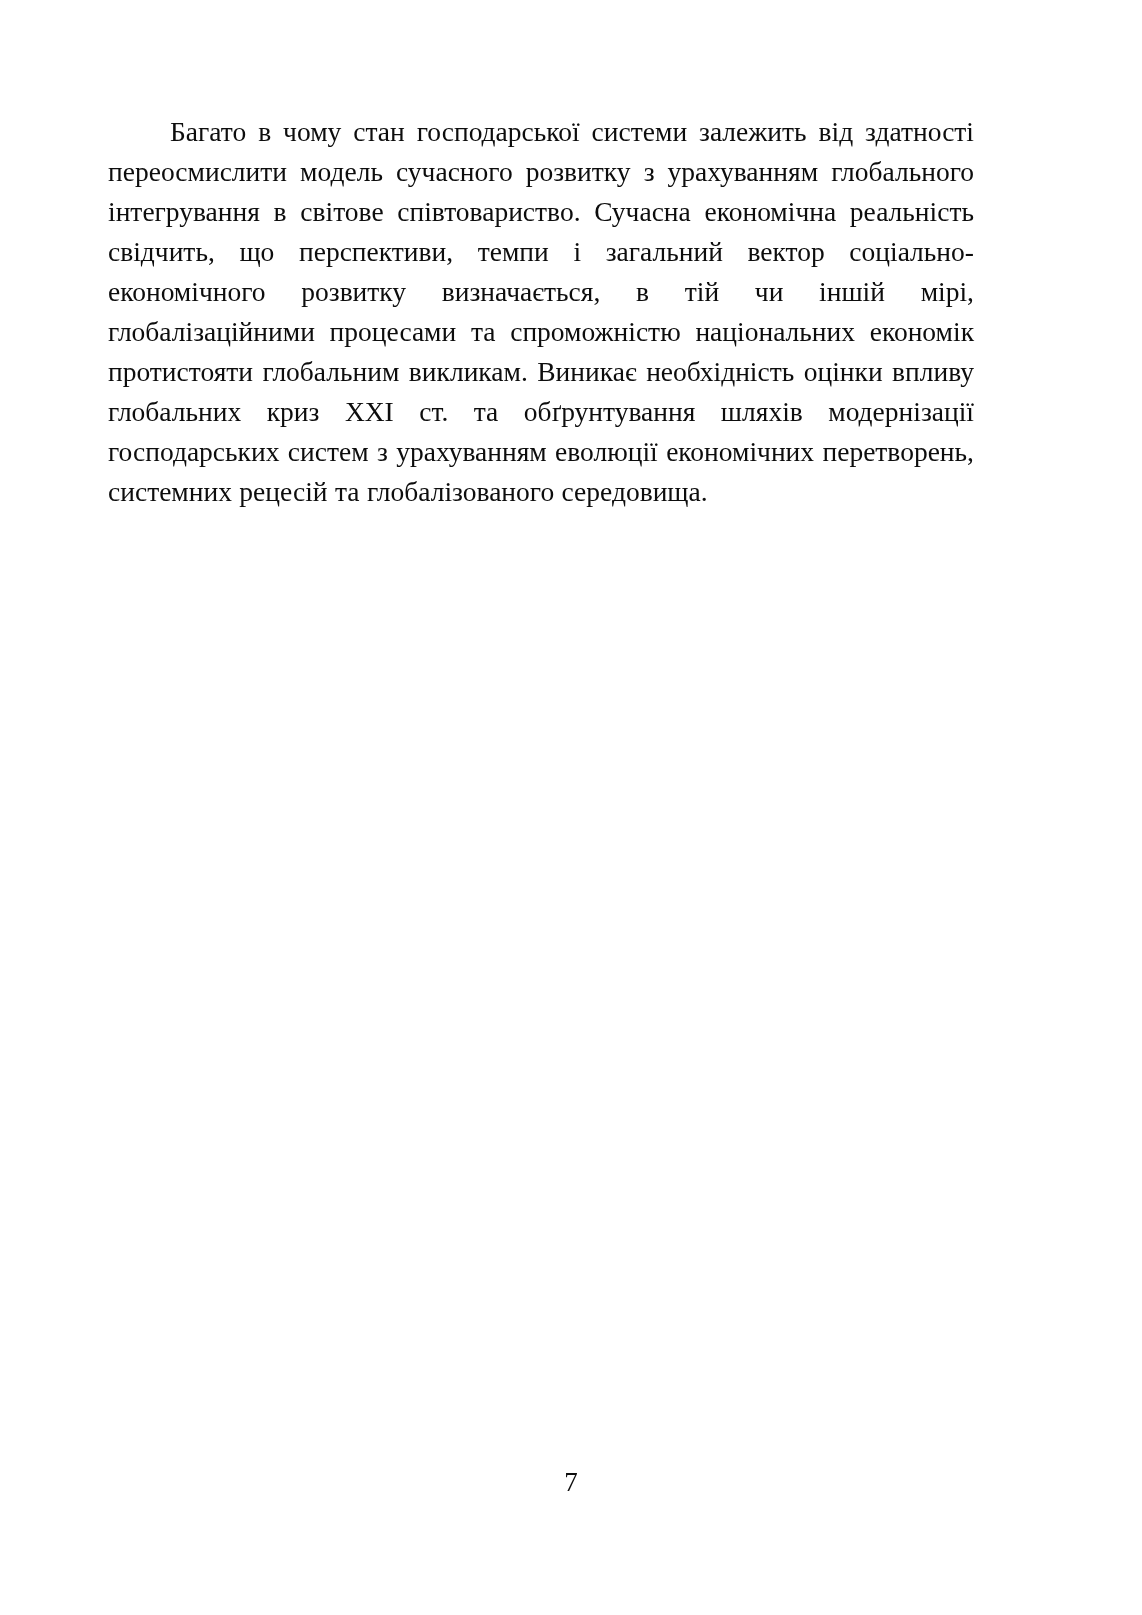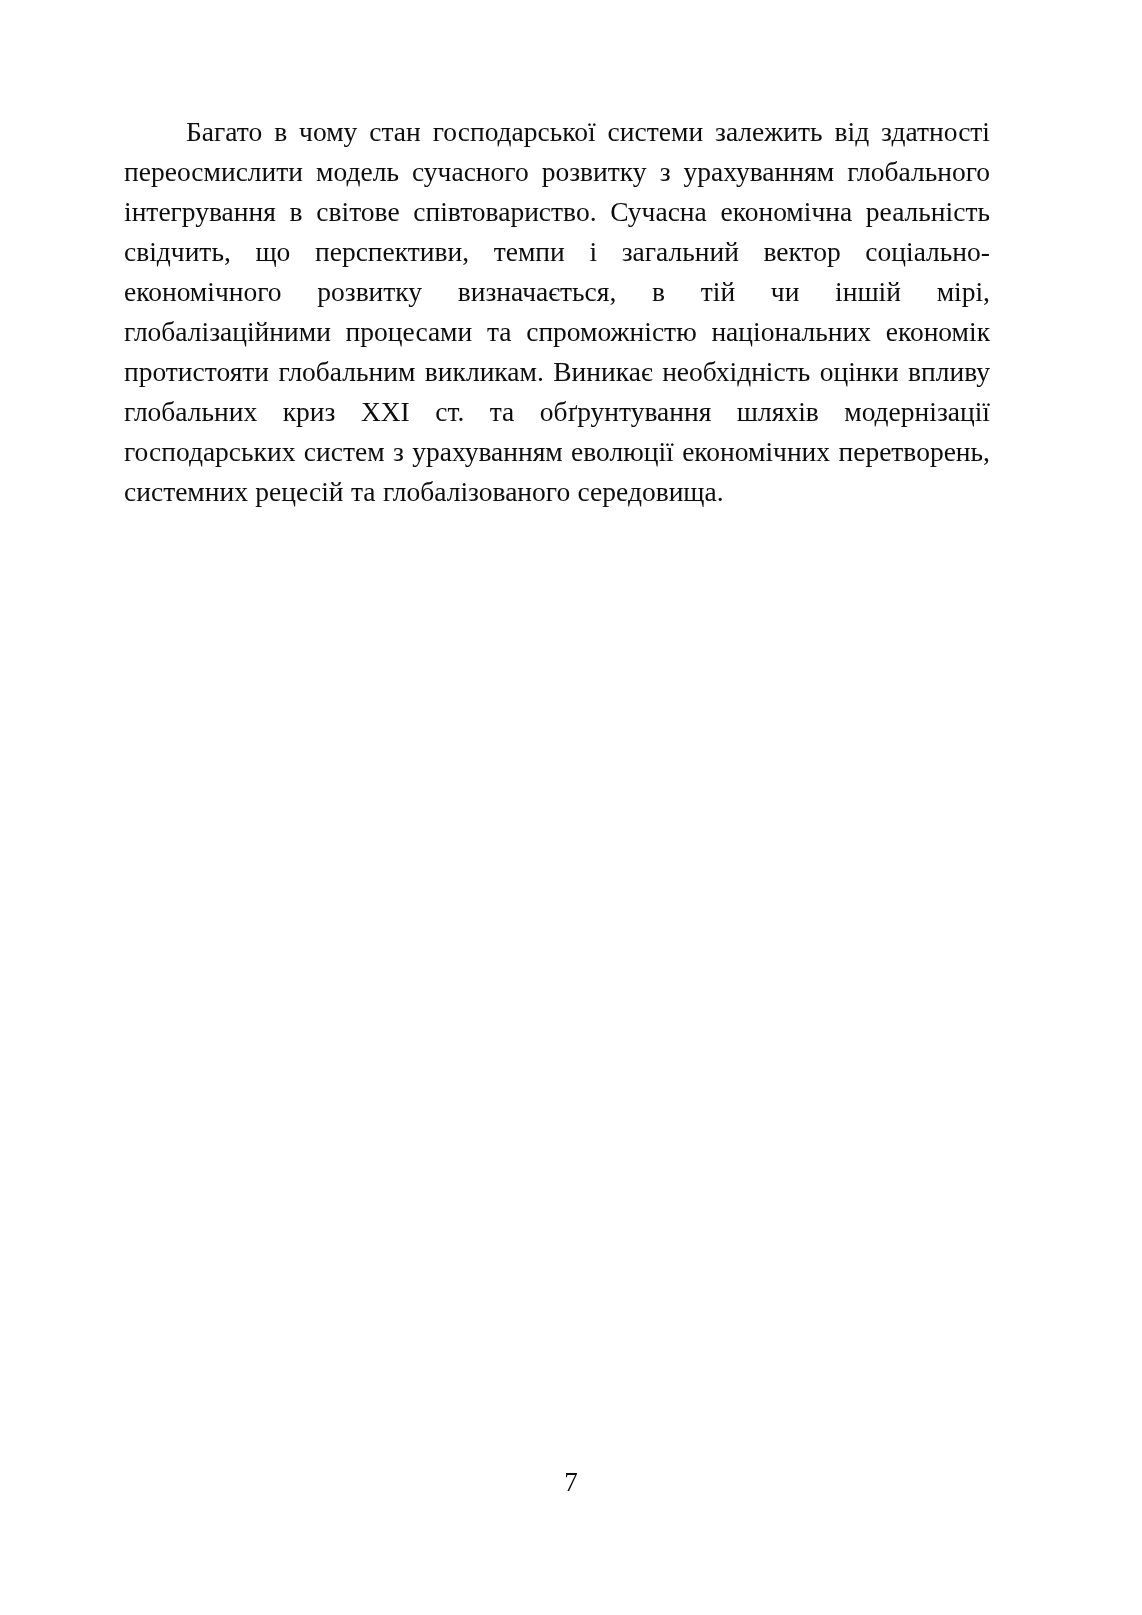--- a/index.html
+++ b/index.html
@@ -15,21 +15,21 @@
     position: relative;
     width: 1142px;
     height: 1615px;
     margin: 0 auto;
     background: #ffffff;
     overflow: hidden;
     box-sizing: border-box;
   }
   .content {
     position: absolute;
-    left: 124px;
+    left: 108px;
     top: 112px;
     width: 866px;
   }
   .body-paragraph {
     margin: 0;
     font-size: 27.5px;
     line-height: 40px;
     text-align: justify;
     text-indent: 62px;
     text-justify: inter-word;

